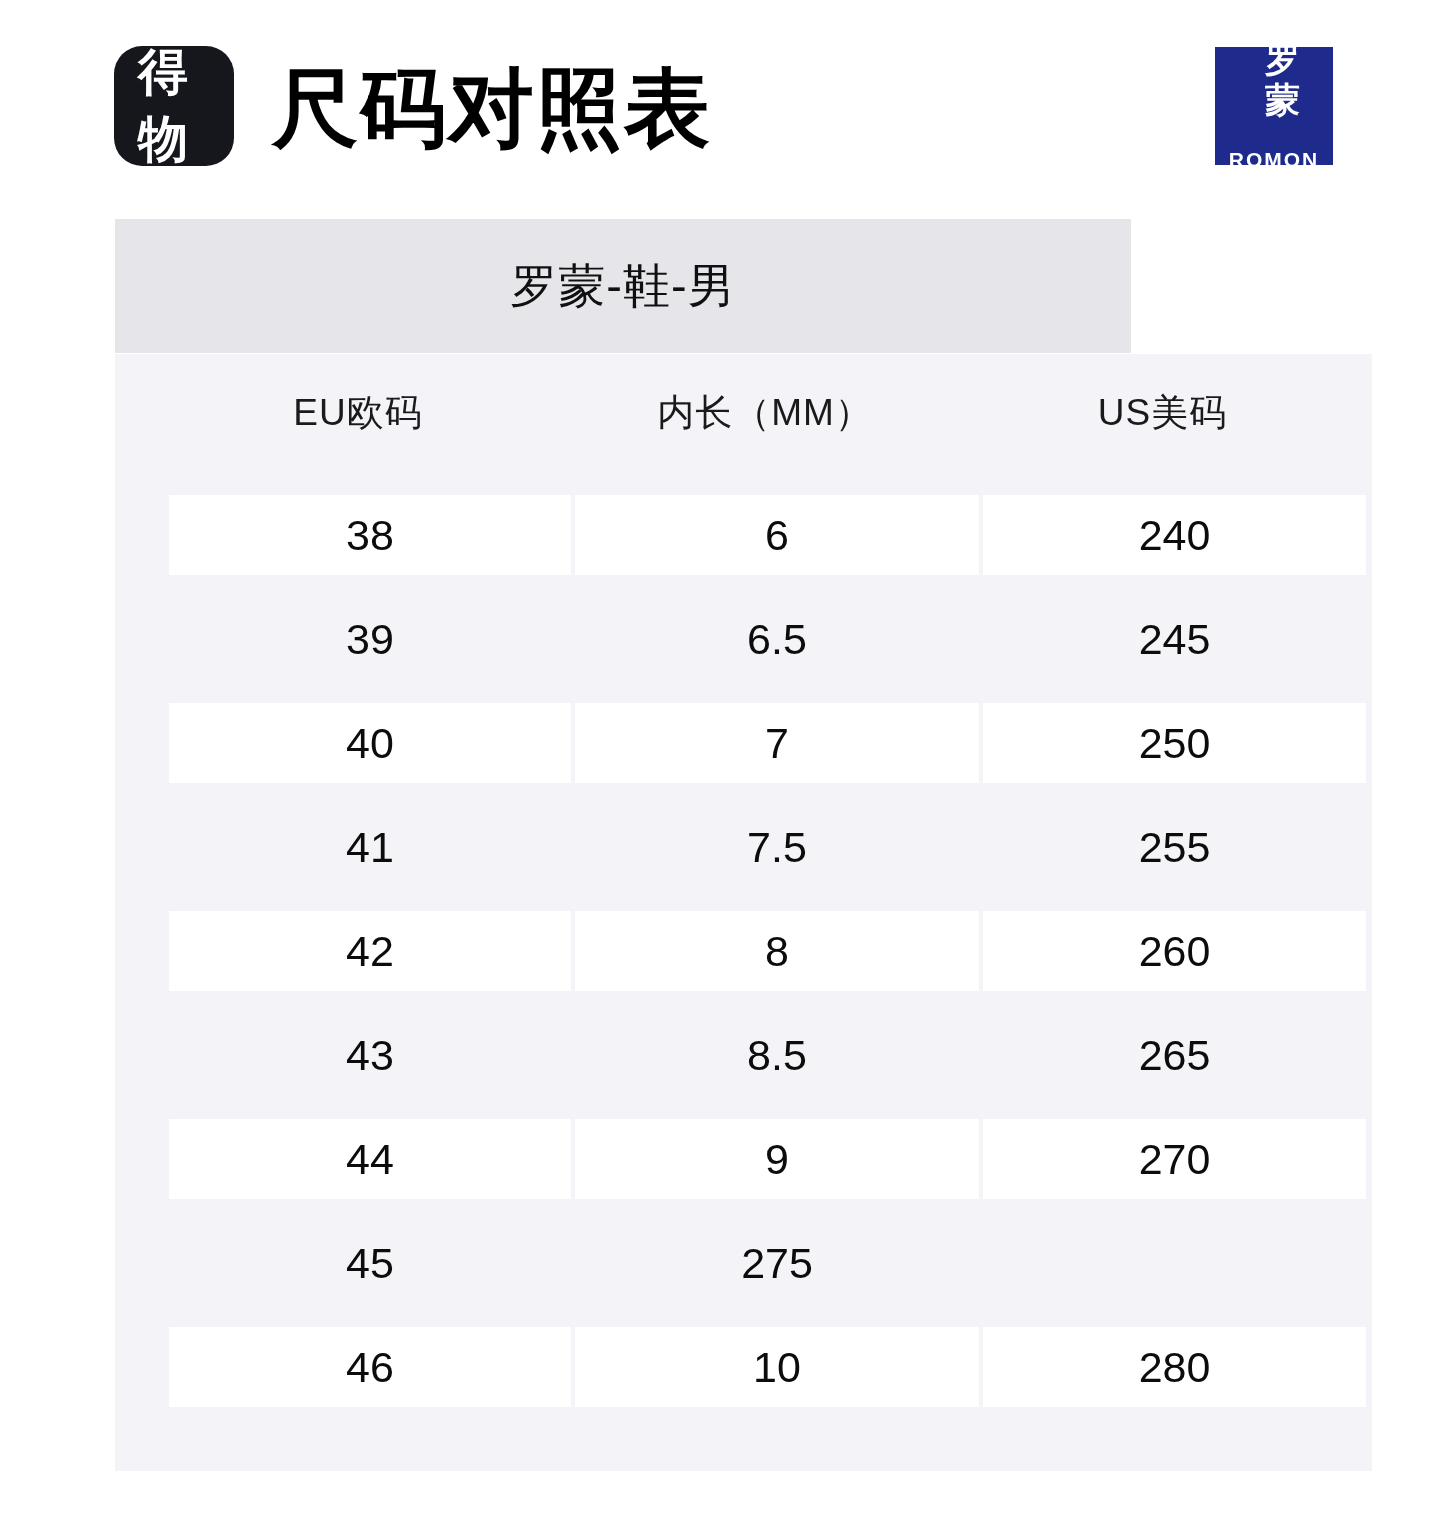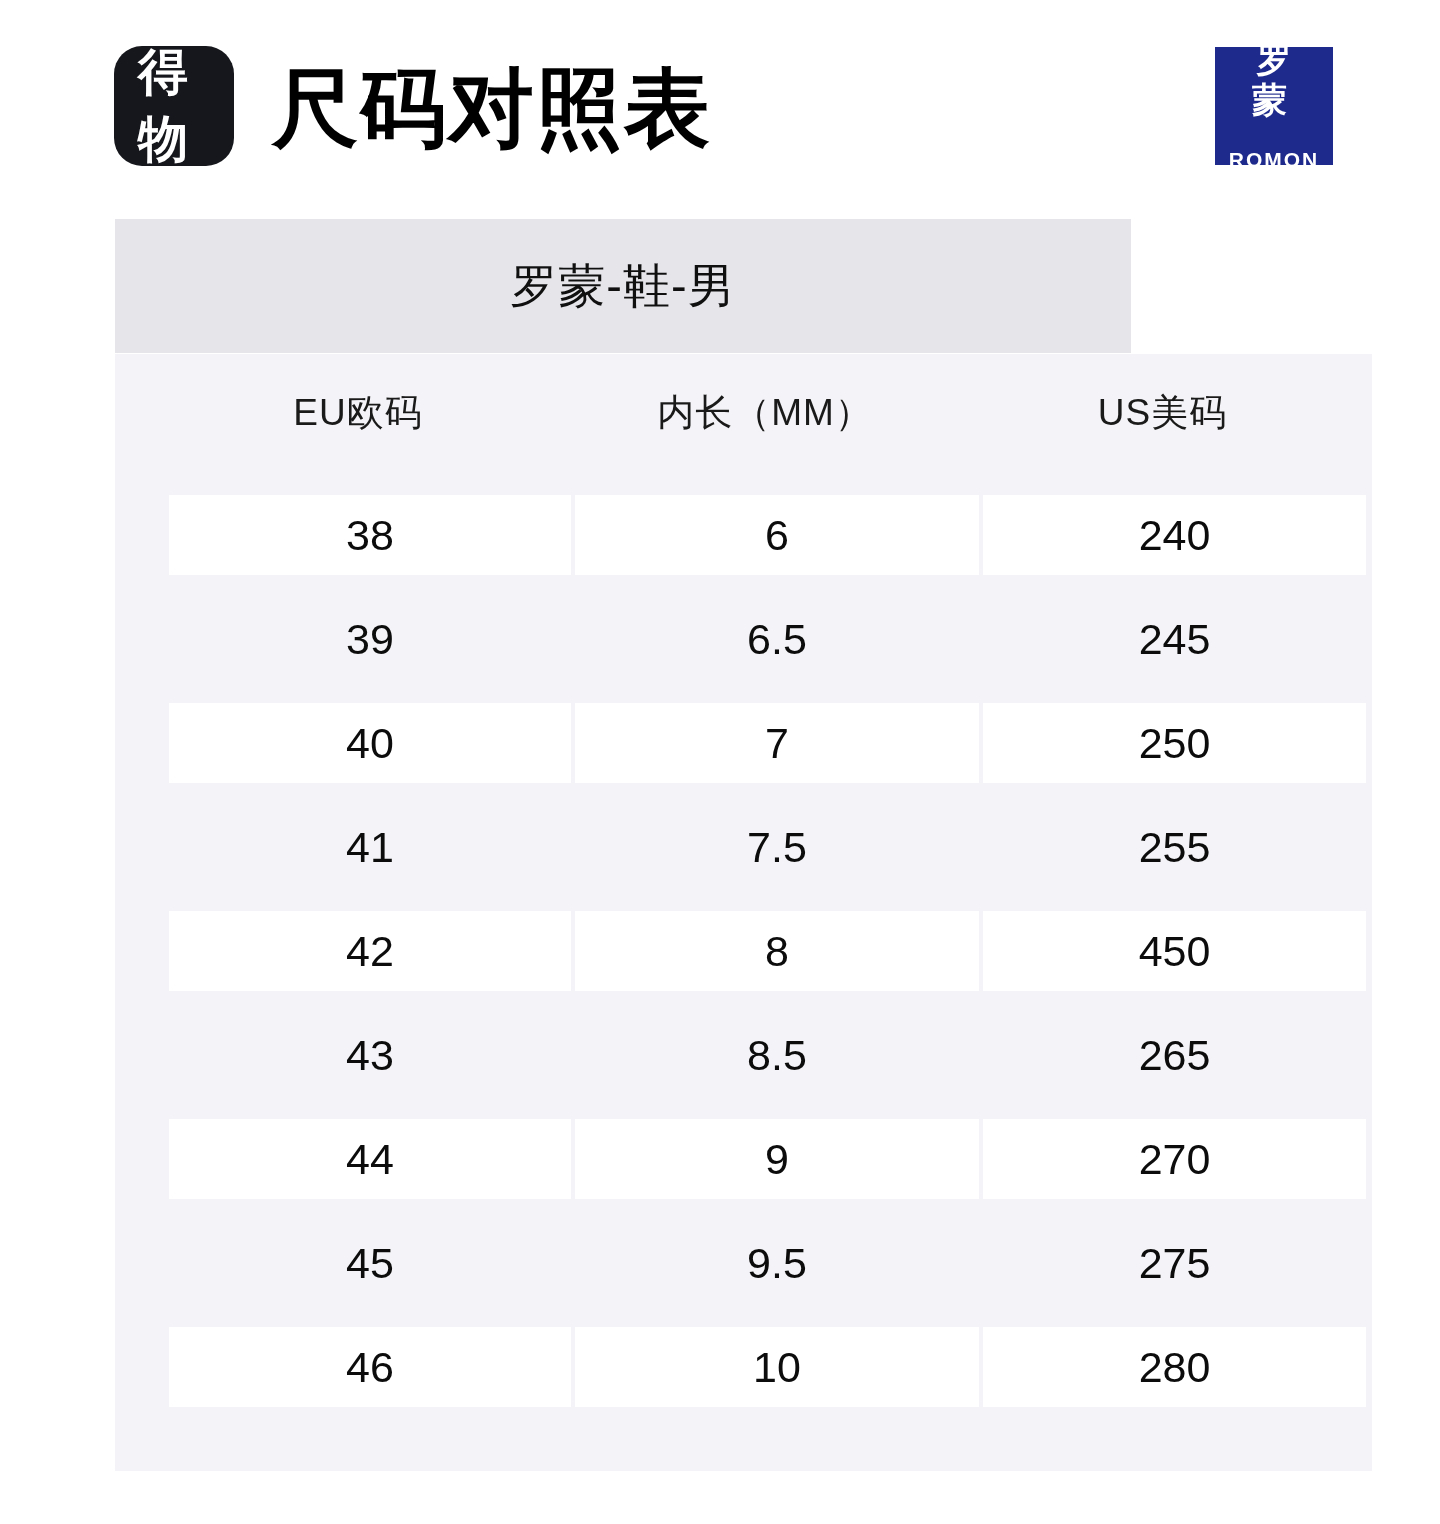--- a/index.html
+++ b/index.html
@@ -32,21 +32,21 @@
   .page-title{
     position:absolute;left:236px;top:30px;height:110px;
     display:flex;align-items:center;
     font-size:86px;font-weight:600;color:#000;letter-spacing:2px;
   }
   .romon-logo{
     position:absolute;left:1191px;top:23px;
     width:118px;height:118px;
     background:var(--romon-bg);
     display:flex;flex-direction:column;align-items:center;justify-content:center;
-    color:#fff;text-align:center;
+    color:#fff;text-align:right;
   }
   .romon-logo .cn{font-size:35px;font-weight:600;letter-spacing:9px;text-indent:9px;line-height:1.15;}
   .romon-logo .en{font-size:21px;font-weight:700;letter-spacing:2px;margin-top:4px;}
 
   
   .banner{
     position:absolute;left:91px;top:195px;
     width:1016px;height:134px;
     background:var(--banner-bg);
     display:flex;align-items:center;justify-content:center;
@@ -121,35 +121,34 @@
           <div class="cell">250</div>
         </div>
         <div class="grid-row trow gray">
           <div class="cell">41</div>
           <div class="cell">7.5</div>
           <div class="cell">255</div>
         </div>
         <div class="grid-row trow white">
           <div class="cell">42</div>
           <div class="cell">8</div>
-          <div class="cell">450</div>
+          <div class="cell">260</div>
         </div>
         <div class="grid-row trow gray">
           <div class="cell">43</div>
           <div class="cell">8.5</div>
           <div class="cell">265</div>
         </div>
         <div class="grid-row trow white">
           <div class="cell">44</div>
           <div class="cell">9</div>
           <div class="cell">270</div>
         </div>
         <div class="grid-row trow gray">
           <div class="cell">45</div>
-          <div class="cell">9.5</div>
           <div class="cell">275</div>
         </div>
         <div class="grid-row trow white">
           <div class="cell">46</div>
           <div class="cell">10</div>
           <div class="cell">280</div>
         </div>
       </div>
   </div>
 

